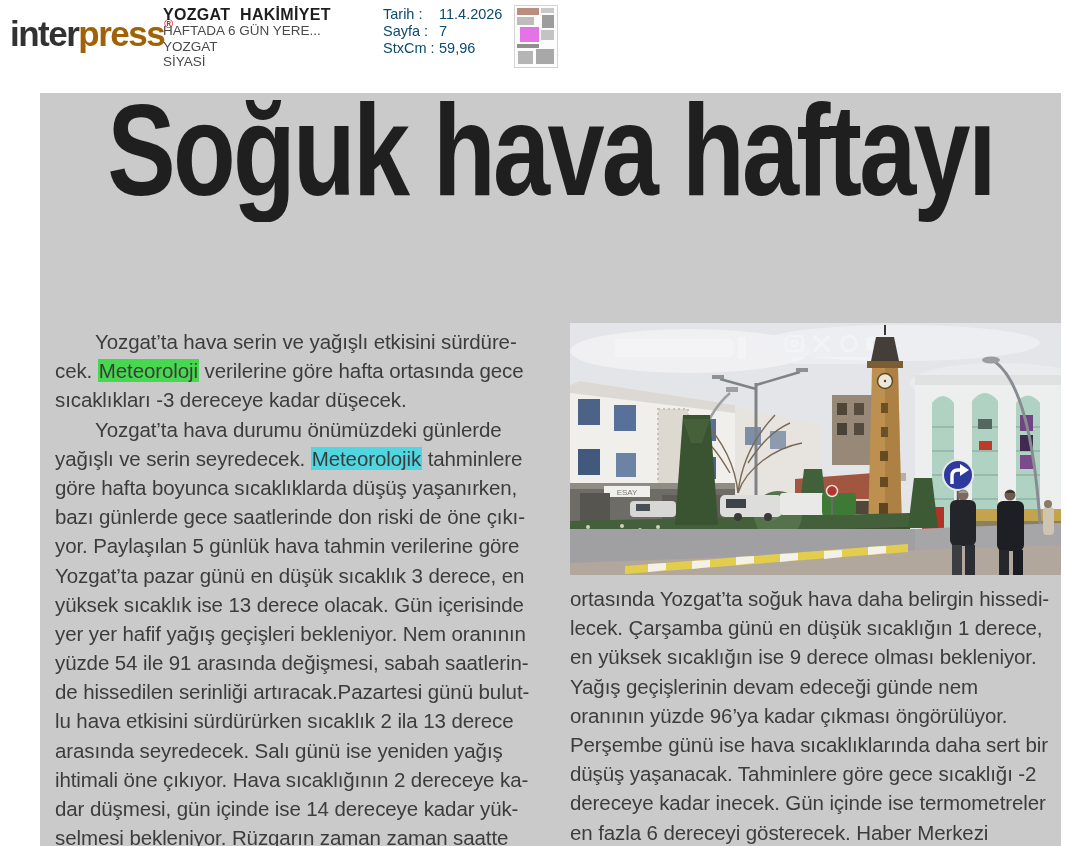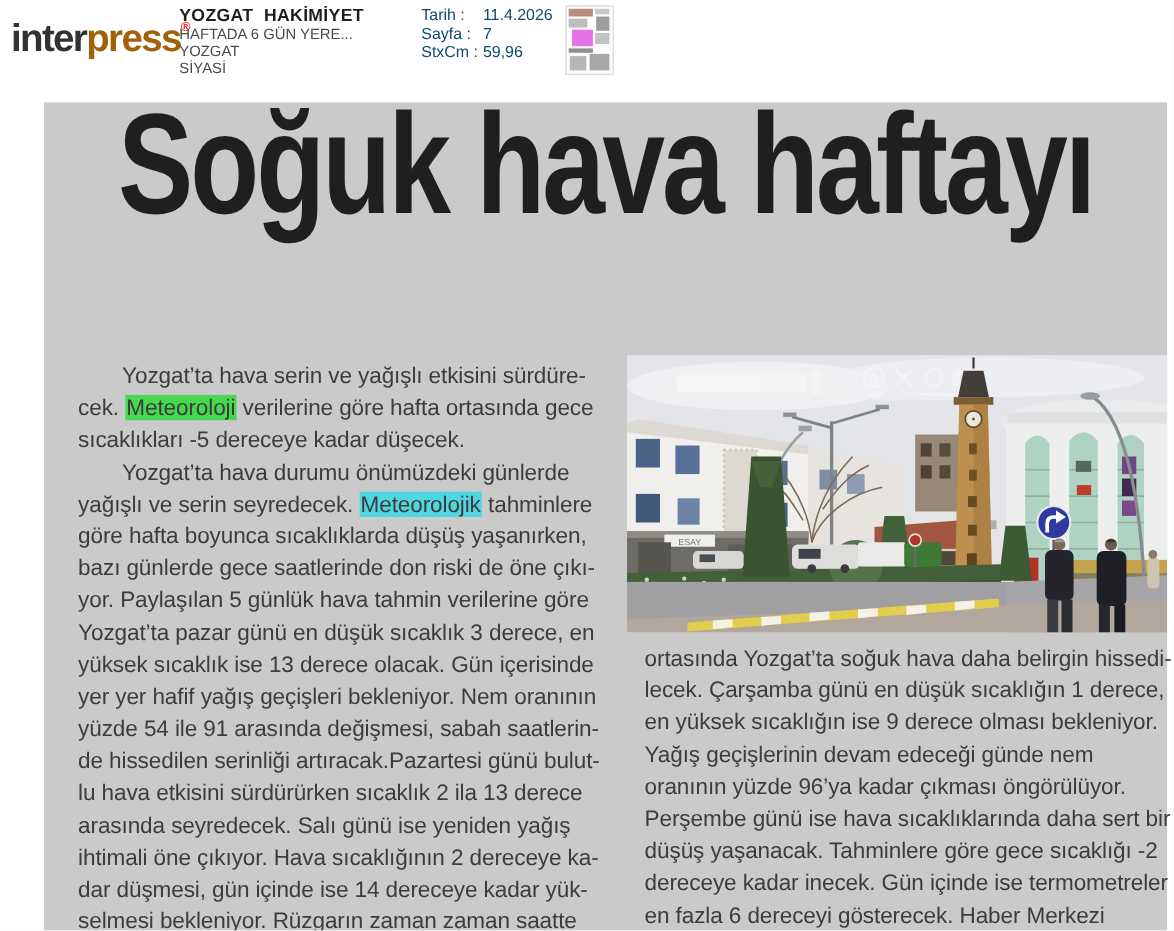--- a/index.html
+++ b/index.html
@@ -44,21 +44,21 @@
               color:#1f1f1f; }
   .hl-line { height:102px; display:flex; align-items:center; justify-content:center; }
   .hl-line span { display:inline-block; font-size:114px; font-weight:bold;
                   letter-spacing:-3px; white-space:nowrap;
                   transform:scale(0.9,1.14); }
 
   .col { font-size:20.5px; line-height:29.2px; color:#3c3c3c; letter-spacing:-0.1px; }
   .col-left  { position:absolute; left:15px; top:234px; width:514px; }
   .right-stack { position:absolute; left:530px; top:230px; width:491px; }
   .col-right { margin-top:9px; }
-  .bodyline { white-space:nowrap; height:29.2px;margin-left:16px; }
+  .bodyline { white-space:nowrap; height:29.2px; }
   .bodyline.indent { padding-left:40px; }
   .hl { padding:0 1px; }
   .hl-green { background:var(--hl-green,#46d84e); }
   .hl-cyan  { background:var(--hl-cyan,#4fd6e0); }
 
   .photo { display:block; width:491px; height:252px; background:#e6e7e9; }
 </style>
 </head>
 <body>
 
@@ -108,21 +108,21 @@
 
     <div class="headline">
       <div class="hl-line">
           <span>Soğuk hava haftayı</span>
         </div>
     </div>
 
     <div class="col col-left" id="col-left">
         <div class="bodyline indent"><span>Yozgat’ta hava serin ve yağışlı etkisini sürdüre-</span></div>
         <div class="bodyline"><span>cek. </span><span class="hl hl-green">Meteoroloji</span><span> verilerine göre hafta ortasında gece</span></div>
-        <div class="bodyline"><span>sıcaklıkları -5 dereceye kadar düşecek.</span></div>
+        <div class="bodyline"><span>sıcaklıkları -3 dereceye kadar düşecek.</span></div>
         <div class="bodyline indent"><span>Yozgat’ta hava durumu önümüzdeki günlerde</span></div>
         <div class="bodyline"><span>yağışlı ve serin seyredecek. </span><span class="hl hl-cyan">Meteorolojik</span><span> tahminlere</span></div>
         <div class="bodyline"><span>göre hafta boyunca sıcaklıklarda düşüş yaşanırken,</span></div>
         <div class="bodyline"><span>bazı günlerde gece saatlerinde don riski de öne çıkı-</span></div>
         <div class="bodyline"><span>yor. Paylaşılan 5 günlük hava tahmin verilerine göre</span></div>
         <div class="bodyline"><span>Yozgat’ta pazar günü en düşük sıcaklık 3 derece, en</span></div>
         <div class="bodyline"><span>yüksek sıcaklık ise 13 derece olacak. Gün içerisinde</span></div>
         <div class="bodyline"><span>yer yer hafif yağış geçişleri bekleniyor. Nem oranının</span></div>
         <div class="bodyline"><span>yüzde 54 ile 91 arasında değişmesi, sabah saatlerin-</span></div>
         <div class="bodyline"><span>de hissedilen serinliği artıracak.Pazartesi günü bulut-</span></div>

